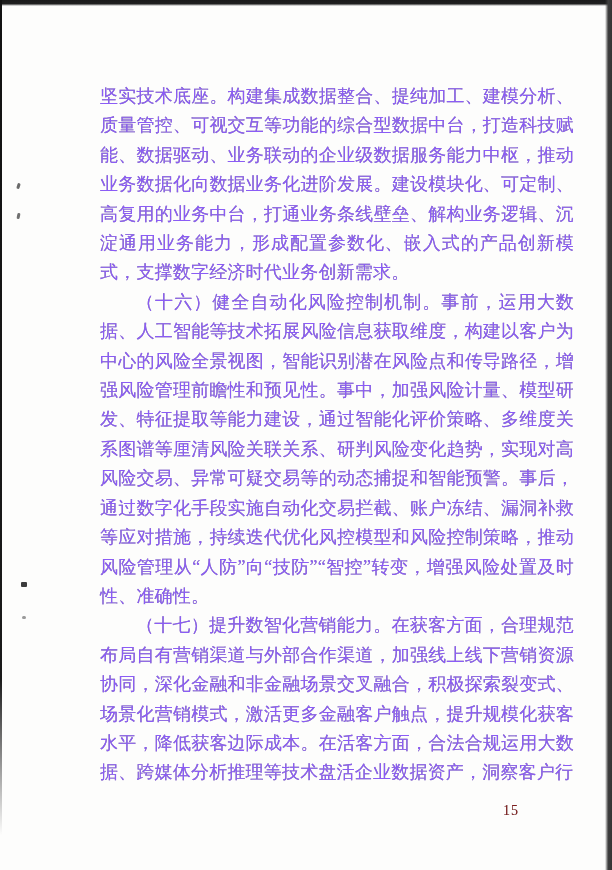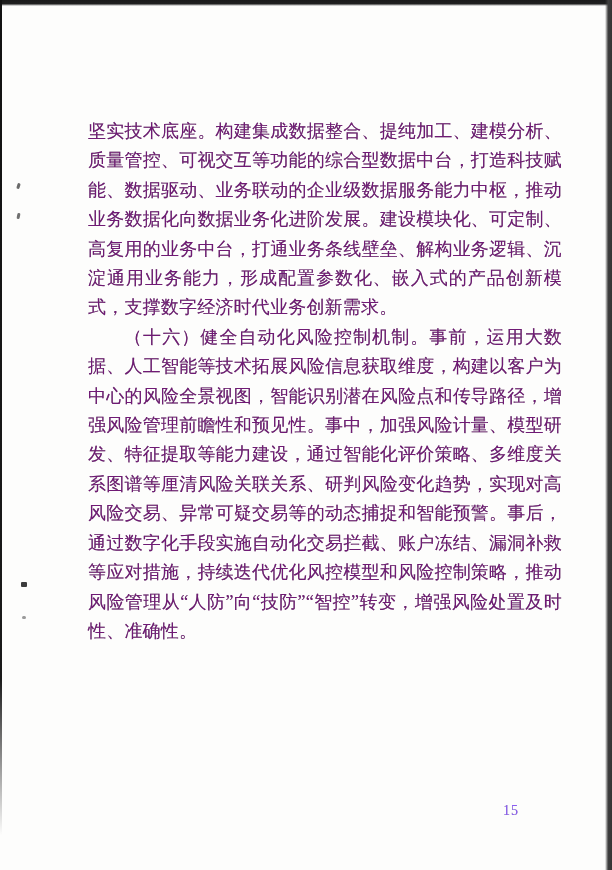--- a/index.html
+++ b/index.html
@@ -40,42 +40,41 @@
     border-radius: 2px;
   }
   .speck-1 { left: 17px; top: 183px; width: 3px; height: 6px; transform: rotate(18deg); background:#6a6a6a; }
   .speck-2 { left: 17px; top: 213px; width: 3px; height: 6px; transform: rotate(12deg); background:#707070; }
   .speck-3 { left: 21px; top: 582px; width: 6px; height: 5px; background: #3c3c3c; border-radius: 1px; }
   .speck-4 { left: 22px; top: 616px; width: 4px; height: 3px; background: #9a9a9a; }
 
   
   .text-block {
     position: absolute;
-    left: 88px;
+    left: 100px;
     top: 82px;
     width: 474px;
-    color: #701a75;
+    color: #8b5cf6;
     font-size: 18px;
     line-height: 29.4px;
     text-align: justify;
     letter-spacing: 0.2px;
     text-shadow: 0 0 0.6px rgba(45,45,45,0.55);
-    margin-top: 35px;
   }
   .para { margin: 0; }
   .para.indent { text-indent: 2em; }
   .section-heading { font-weight: 400; }
 
   .page-number {
     position: absolute;
     left: 503px;
     top: 803px;
     font-size: 14px;
     letter-spacing: 1px;
-    color: #8b5cf6;
+    color: #7f1d1d;
     text-shadow: 0 0 0.5px rgba(45,45,45,0.5);
   }
 </style>
 </head>
 <body>
 
 <div class="page">
 
   <div class="edge-top"></div>
   <div class="edge-right"></div>
@@ -84,18 +83,19 @@
   <div class="speck speck-2"></div>
   <div class="speck speck-3"></div>
   <div class="speck speck-4"></div>
 
   <div class="text-block">
 
     <p class="para"><span>坚实技术底座。构建集成数据整合、提纯加工、建模分析、质量管控、可视交互等功能的综合型数据中台，打造科技赋能、数据驱动、业务联动的企业级数据服务能力中枢，推动业务数据化向数据业务化进阶发展。建设模块化、可定制、高复用的业务中台，打通业务条线壁垒、解构业务逻辑、沉淀通用业务能力，形成配置参数化、嵌入式的产品创新模式，支撑数字经济时代业务创新需求。</span></p>
 
     <p class="para indent"><span class="section-heading">（十六）健全自动化风险控制机制。</span><span>事前，运用大数据、人工智能等技术拓展风险信息获取维度，构建以客户为中心的风险全景视图，智能识别潜在风险点和传导路径，增强风险管理前瞻性和预见性。事中，加强风险计量、模型研发、特征提取等能力建设，通过智能化评价策略、多维度关系图谱等厘清风险关联关系、研判风险变化趋势，实现对高风险交易、异常可疑交易等的动态捕捉和智能预警。事后，通过数字化手段实施自动化交易拦截、账户冻结、漏洞补救等应对措施，持续迭代优化风控模型和风险控制策略，推动风险管理从“人防”向“技防”“智控”转变，增强风险处置及时性、准确性。</span></p>
 
+    <p class="para indent"><span class="section-heading">（十七）提升数智化营销能力。</span><span>在获客方面，合理规范布局自有营销渠道与外部合作渠道，加强线上线下营销资源协同，深化金融和非金融场景交叉融合，积极探索裂变式、场景化营销模式，激活更多金融客户触点，提升规模化获客水平，降低获客边际成本。在活客方面，合法合规运用大数据、跨媒体分析推理等技术盘活企业数据资产，洞察客户行</span></p>
 
   </div>
 
   <div class="page-number">15</div>
 
 </div>
 
 </body></html>

